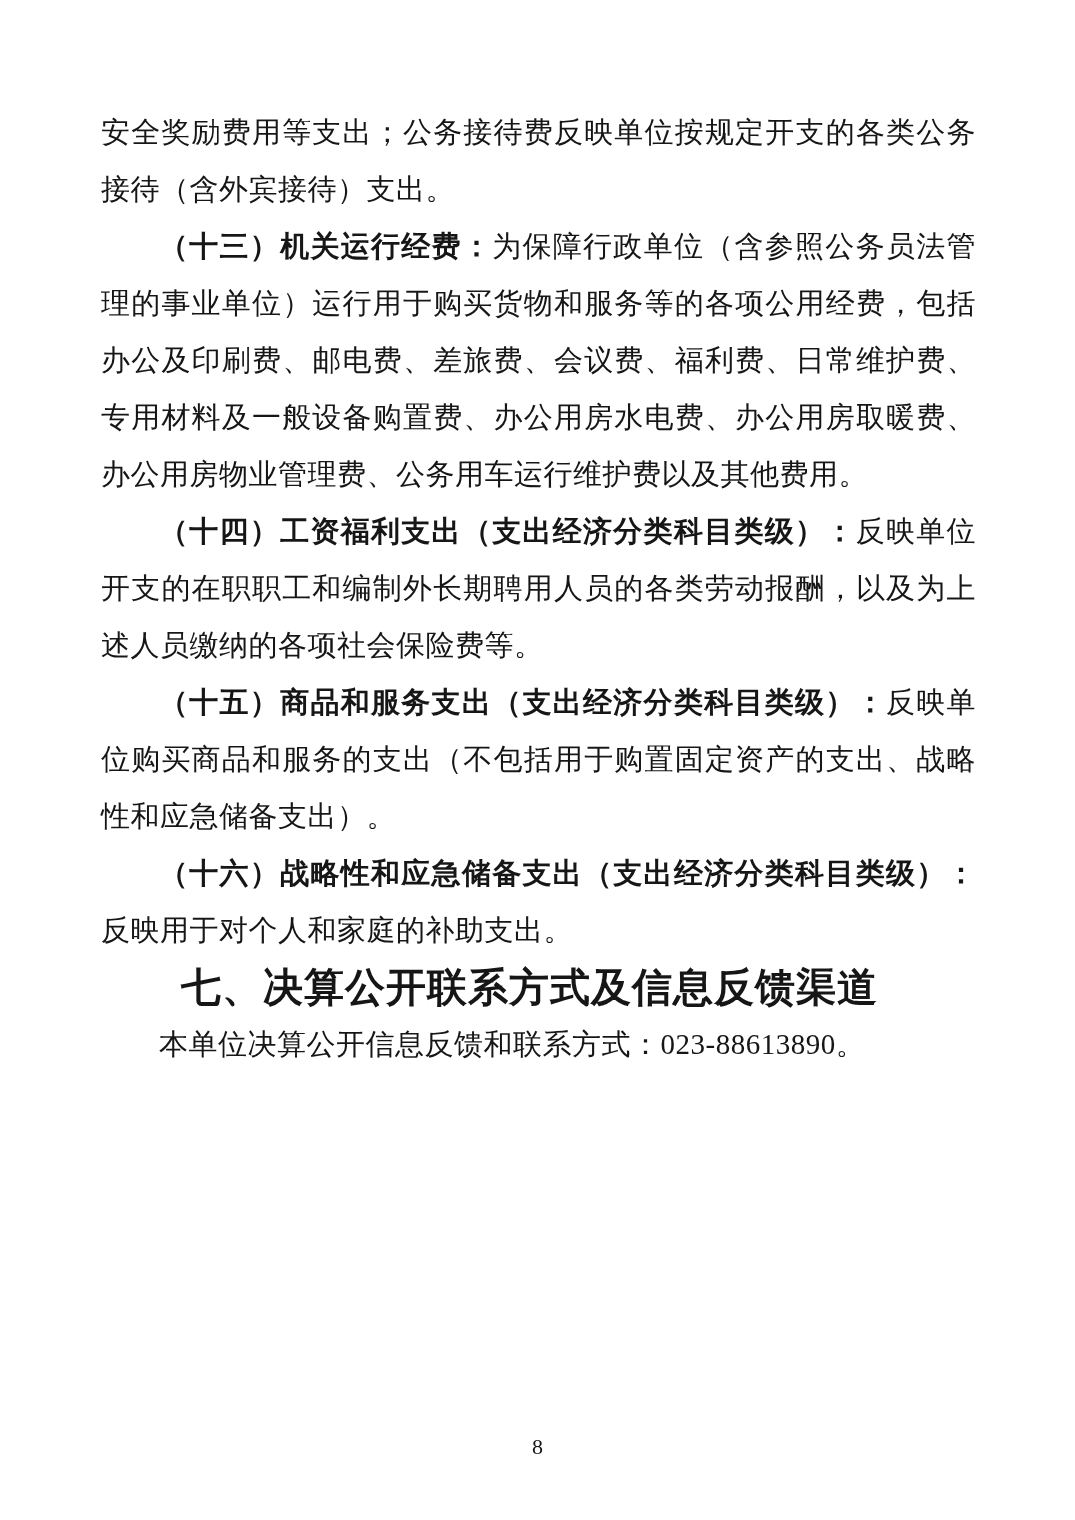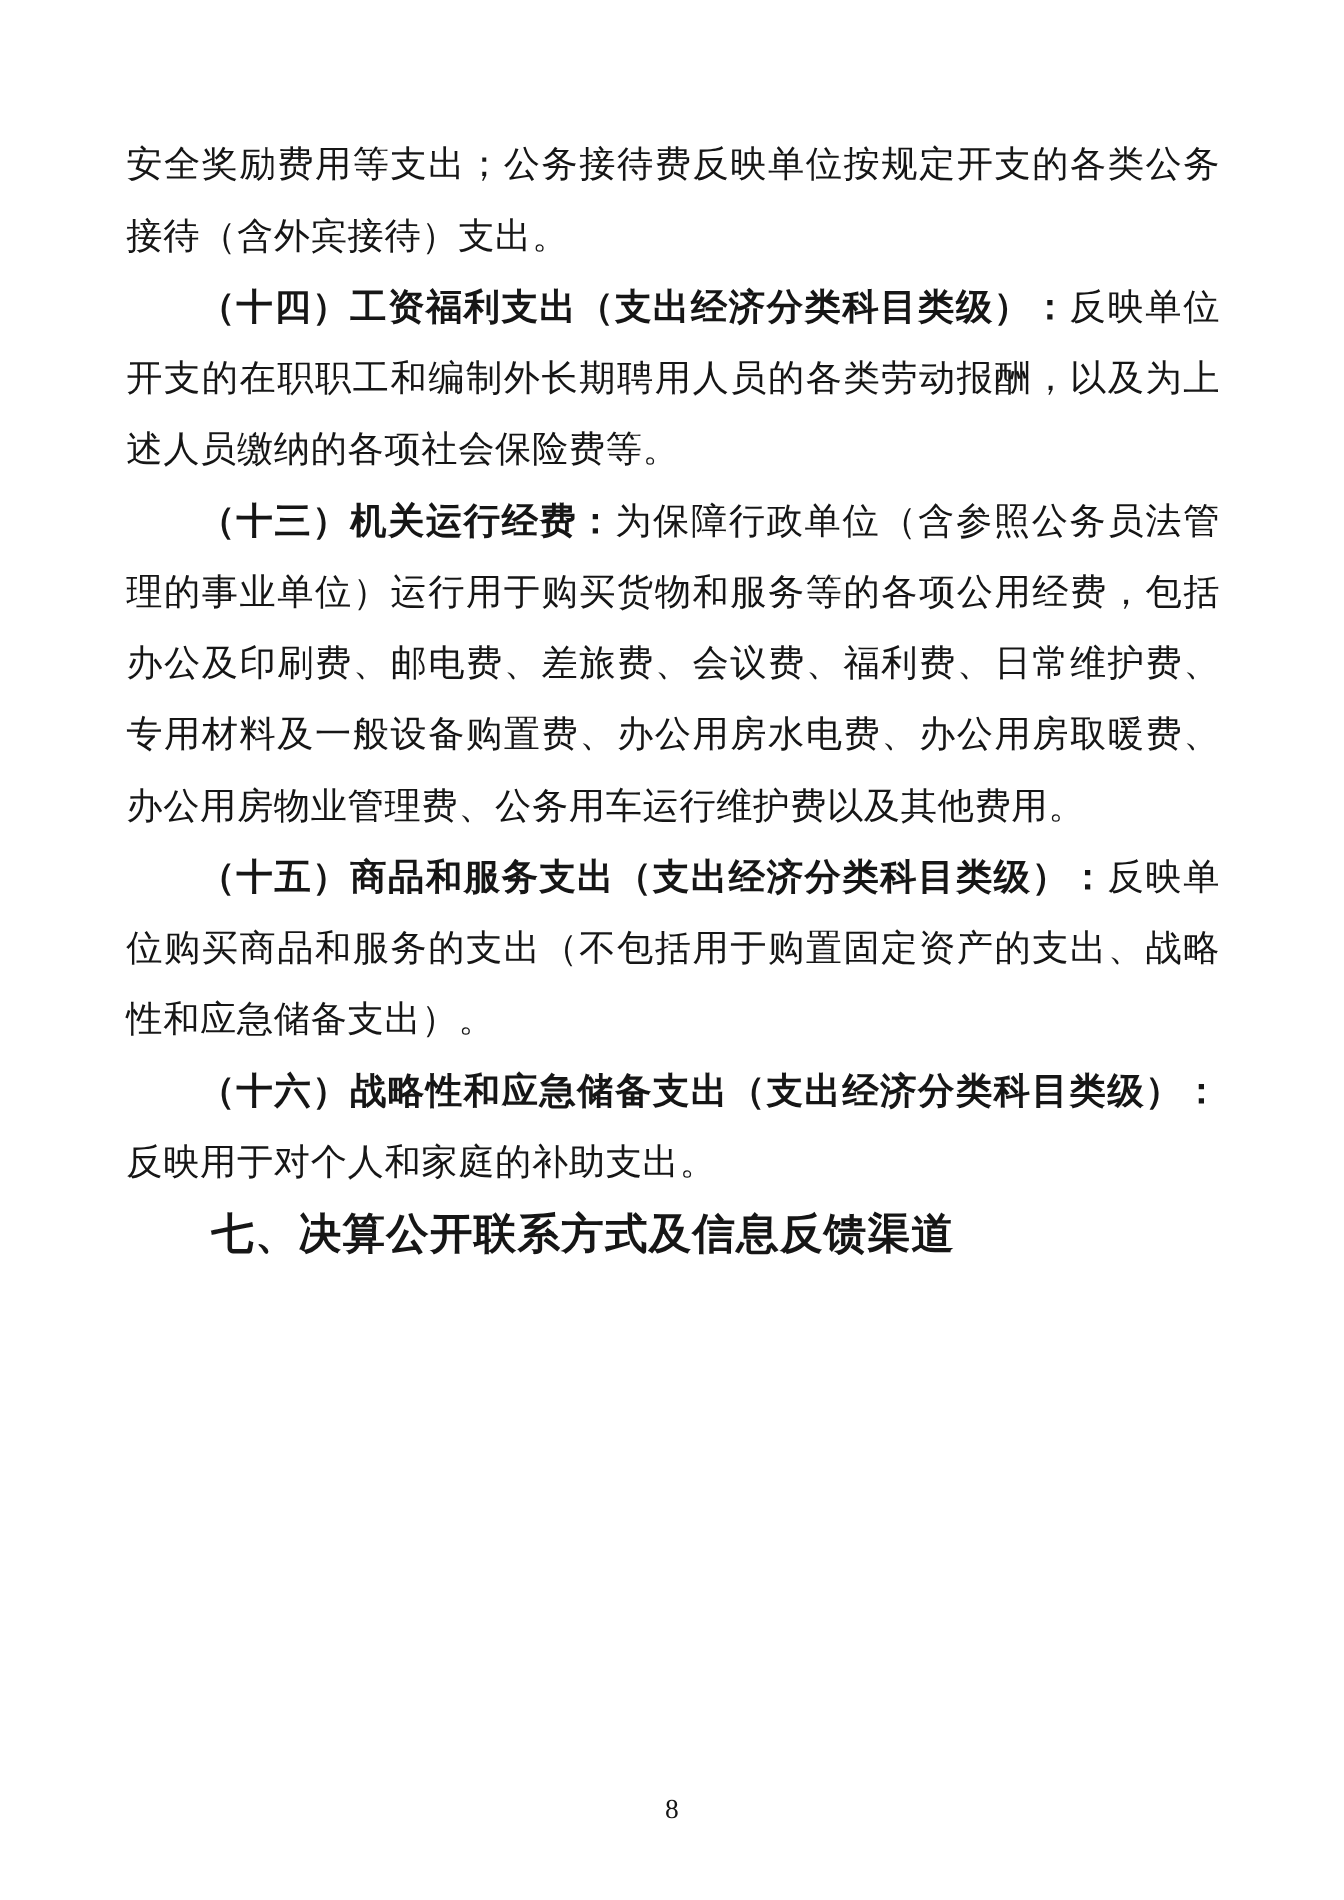--- a/index.html
+++ b/index.html
@@ -40,21 +40,21 @@
   }
   .lead {
     font-weight: bold;
   }
   .heading {
     margin: 0;
     padding: 0;
     text-indent: 2em;
     font-family: "Liberation Sans", sans-serif;
     font-weight: bold;
-    font-size: 34px;
+    font-size: 40px;
     line-height: 57px;
     letter-spacing: 1px;
   }
   .page-number {
     position: absolute;
     top: 1432px;
     left: 0;
     width: 100%;
     text-align: center;
     font-size: 22px;
@@ -65,29 +65,30 @@
 </style>
 </head>
 <body>
 
 <div class="page">
 
   <div class="content">
 
     <p class="para"><span>安全奖励费用等支出；公务接待费反映单位按规定开支的各类公务接待（含外宾接待）支出。</span></p>
 
+    <p class="para indent"><b class="lead">（十三）机关运行经费：</b><span>为保障行政单位（含参照公务员法管理的事业单位）运行用于购买货物和服务等的各项公用经费，包括办公及印刷费、邮电费、差旅费、会议费、福利费、日常维护费、专用材料及一般设备购置费、办公用房水电费、办公用房取暖费、办公用房物业管理费、公务用车运行维护费以及其他费用。</span></p>
+
     <p class="para indent"><b class="lead">（十四）工资福利支出（支出经济分类科目类级）：</b><span>反映单位开支的在职职工和编制外长期聘用人员的各类劳动报酬，以及为上述人员缴纳的各项社会保险费等。</span></p>
-
-    <p class="para indent"><b class="lead">（十三）机关运行经费：</b><span>为保障行政单位（含参照公务员法管理的事业单位）运行用于购买货物和服务等的各项公用经费，包括办公及印刷费、邮电费、差旅费、会议费、福利费、日常维护费、专用材料及一般设备购置费、办公用房水电费、办公用房取暖费、办公用房物业管理费、公务用车运行维护费以及其他费用。</span></p>
 
     <p class="para indent"><b class="lead">（十五）商品和服务支出（支出经济分类科目类级）：</b><span>反映单位购买商品和服务的支出（不包括用于购置固定资产的支出、战略性和应急储备支出）。</span></p>
 
     <p class="para indent"><b class="lead">（十六）战略性和应急储备支出（支出经济分类科目类级）：</b><span>反映用于对个人和家庭的补助支出。</span></p>
 
 
     <h2 class="heading">七、决算公开联系方式及信息反馈渠道</h2>
 
+    <p class="para indent"><span>本单位决算公开信息反馈和联系方式：023-88613890。</span></p>
 
   </div>
 
   <div class="page-number">8</div>
 
 </div>
 
 </body></html>

